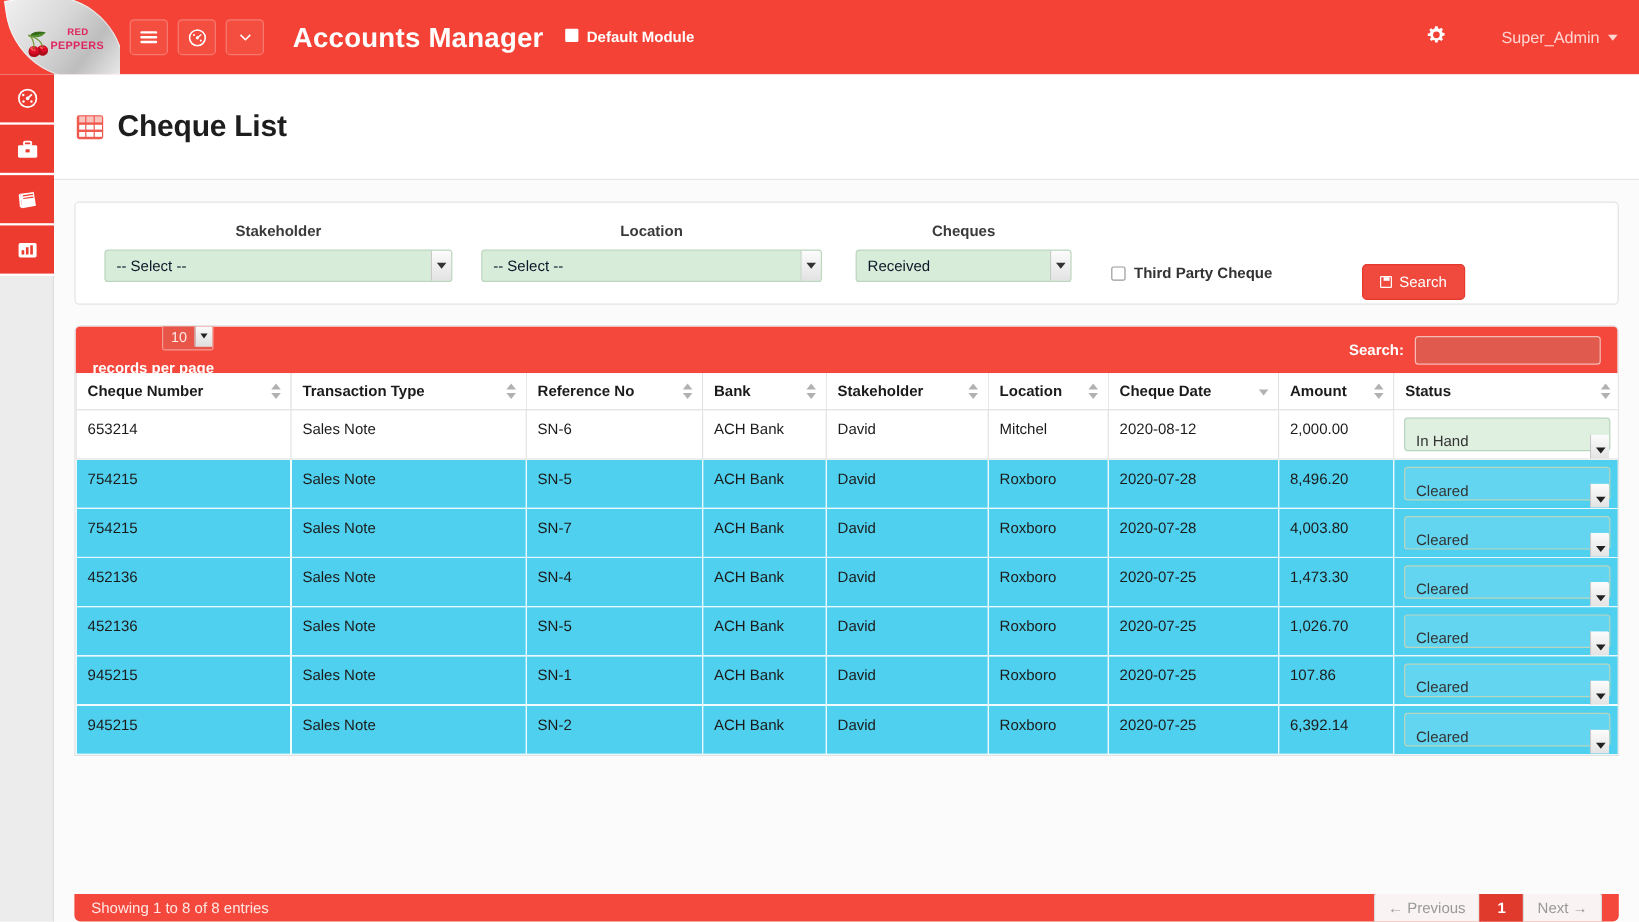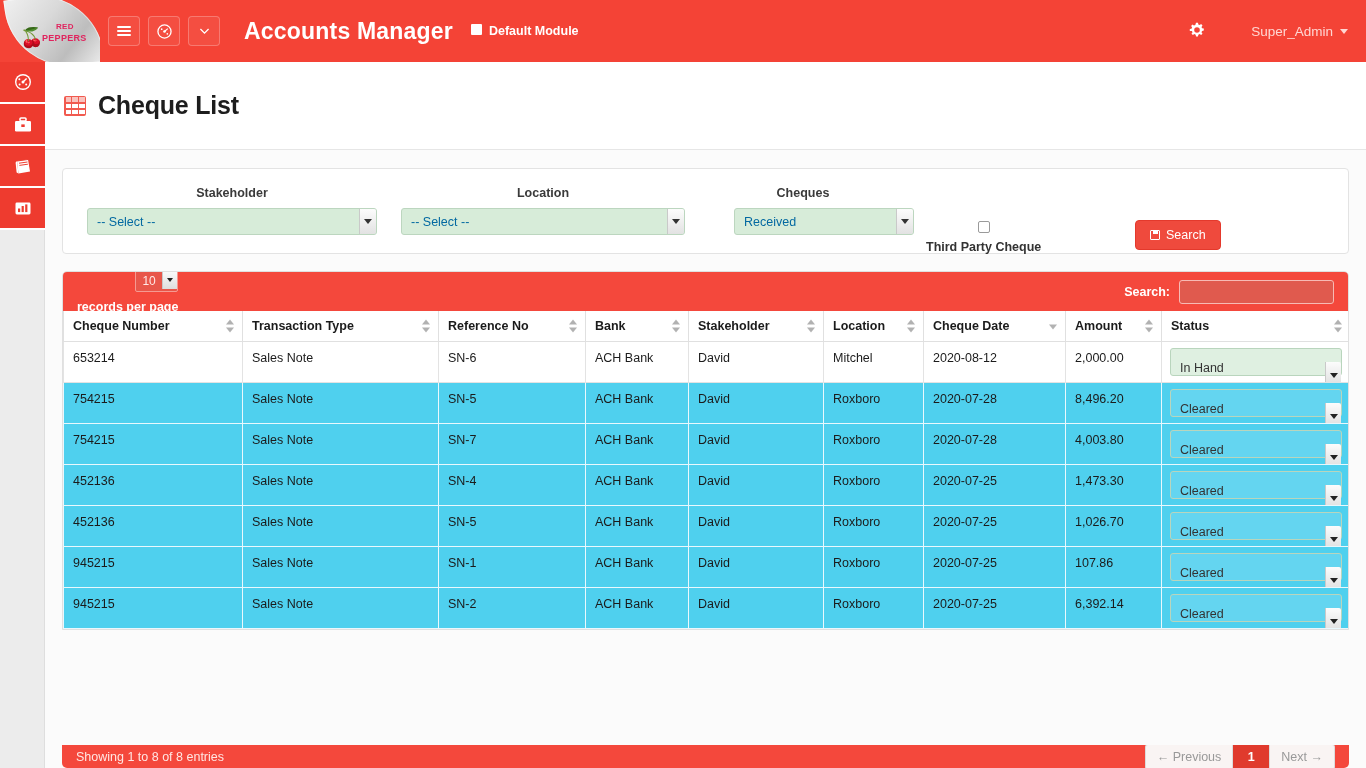--- a/index.html
+++ b/index.html
@@ -156,21 +156,21 @@
     font-size: 12.5px; font-weight: bold; color: #3a3a3a;
     text-align: center; margin-bottom: 8px;
   }
   .sel {
     -webkit-appearance: none; appearance: none;
     background: #d7ecd9;
     border: 1px solid #bcd6bf;
     border-radius: 3px;
     height: 27px;
     font-size: 12.5px;
-    color: #0369a1;
+    color: #0f172a;
     padding: 0 22px 0 9px;
     font-family: "Liberation Sans", sans-serif;
     cursor: pointer;
   }
   .sel-wrap { position: relative; display: inline-block; }
   .sel-arrow {
     position: absolute; right: 1px; top: 1px;
     width: 17px; height: 25px;
     background: linear-gradient(#fcfcfc,#e2e2e2);
     border-left: 1px solid #c9c9c9;
@@ -179,21 +179,21 @@
     pointer-events: none;
   }
   .sel-arrow::after {
     content: ""; width: 0; height: 0;
     border-left: 4px solid transparent;
     border-right: 4px solid transparent;
     border-top: 5px solid #333;
   }
   .chk-group {
     position: absolute;
-    display: flex; align-items: center; gap: 7px; flex-direction: column;
+    display: flex; align-items: center; gap: 7px;
   }
   .chk-box {
     width: 12px; height: 12px;
     border: 1px solid #9a9a9a; background: #fff; border-radius: 2px;
     cursor: pointer;
   }
   .chk-label { font-size: 12.5px; font-weight: bold; color: #333; }
   .btn-search {
     position: absolute;
     background: #ef4a3d; color: #fff;
@@ -507,21 +507,21 @@
       <div class="sel-wrap" style="width:284px;">
         <select class="sel" style="width:284px;">
           <option>-- Select --</option>
         </select>
         <span class="sel-arrow"></span>
       </div>
     </div>
 
     <div class="field-group" style="left:650px; top:17px; width:180px;">
       <div class="field-label">Cheques</div>
-      <div class="sel-wrap" style="width:180px;margin-left:21px;">
+      <div class="sel-wrap" style="width:180px;">
         <select class="sel" style="width:180px;">
           <option>Received</option>
         </select>
         <span class="sel-arrow"></span>
       </div>
     </div>
 
     <div class="chk-group" style="left:863px; top:52px;">
       <span class="chk-box"></span>
       <span class="chk-label">Third Party Cheque</span>

